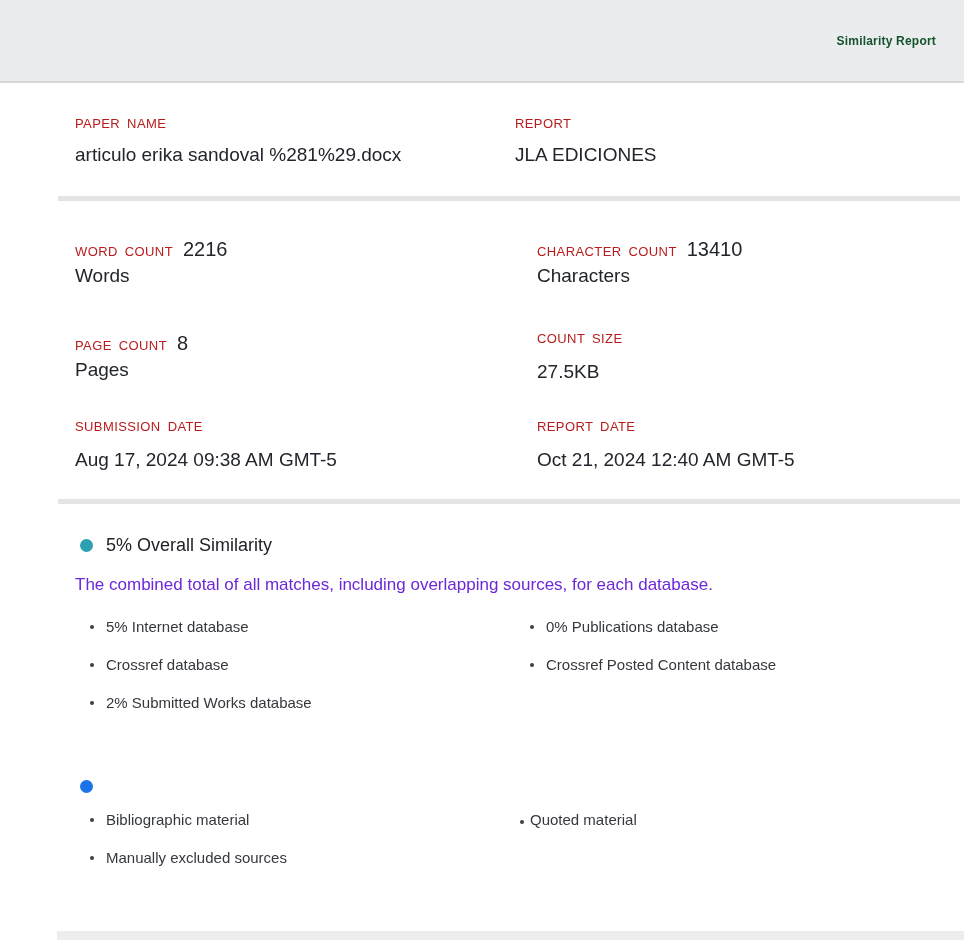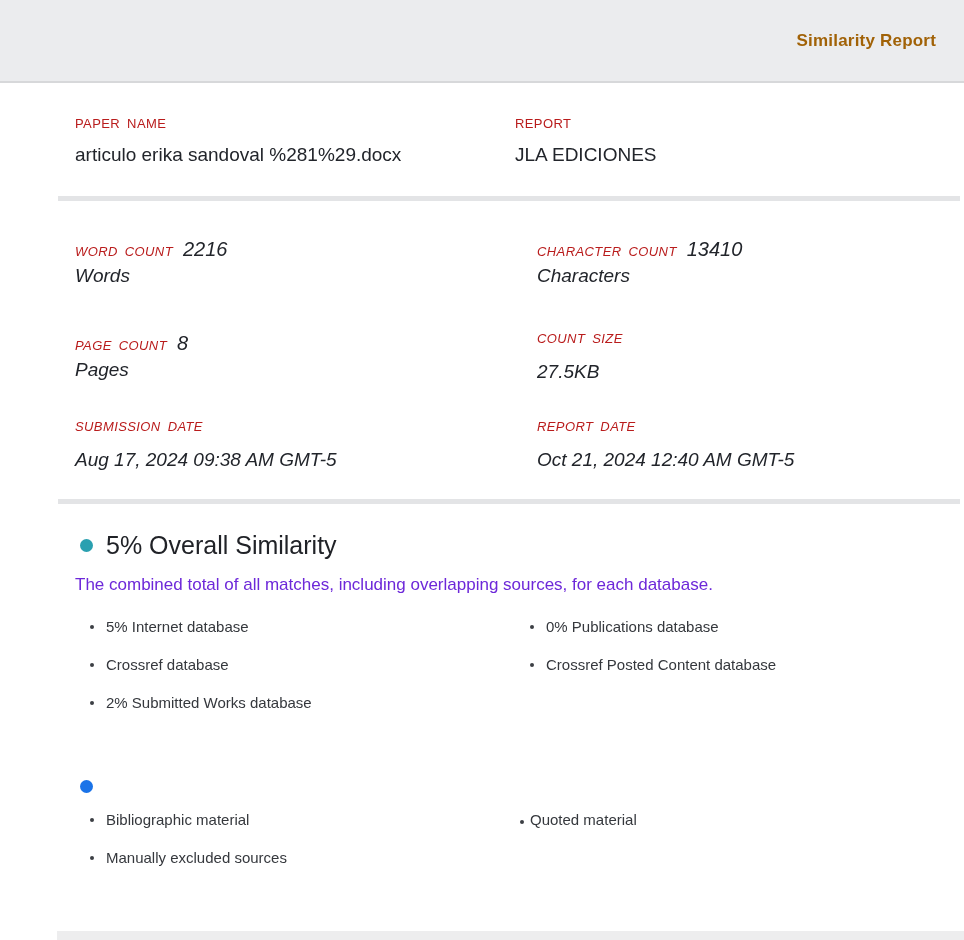--- a/index.html
+++ b/index.html
@@ -16,23 +16,23 @@
   .header-bar {
     height: 83px;
     background: #ebecee;
     border-bottom: 2px solid #d7d8da;
     display: flex;
     align-items: center;
     justify-content: flex-end;
     padding: 0 28px;
   }
   .header-title {
-    font-size: 17px;
+    font-size: 12px;
     font-weight: bold;
-    color: #a16207;
+    color: #14532d;
     letter-spacing: 0.2px;
   }
   
   .content {
     padding: 33px 28px 0 75px;
   }
   .label {
     font-size: 13px;
     color: #b91c1c;
     letter-spacing: 0.4px;
@@ -59,33 +59,32 @@
   .divider {
     height: 5px;
     background: #e3e4e6;
     margin: 0 -24px 0 -17px;
   }
   .divider.first { margin-bottom: 36px; }
   .divider.second { margin-bottom: 28px; }
   .stats-row {
     display: grid;
     grid-template-columns: 462px 1fr;
-    font-style: italic;
   }
   .stats-row.r1 { margin-bottom: 44px; }
   .stats-row.r2 { margin-bottom: 36px; }
   .stats-row.r3 { margin-bottom: 28px; }
   .stat-line1 { line-height: 24px; display: flex; align-items: baseline; }
   .stat-line2 { margin-top: 4px; }
   .date-value { margin-top: 14px; }
   
   .section-heading {
     display: flex;
     align-items: center;
-    font-size: 25px;
+    font-size: 18px;
     color: #202227;
     line-height: 26px;
     margin-bottom: 16px;
   }
   .dot {
     width: 13px; height: 13px;
     border-radius: 50%;
     margin: 0 13px 0 5px;
     flex: 0 0 13px;
   }

